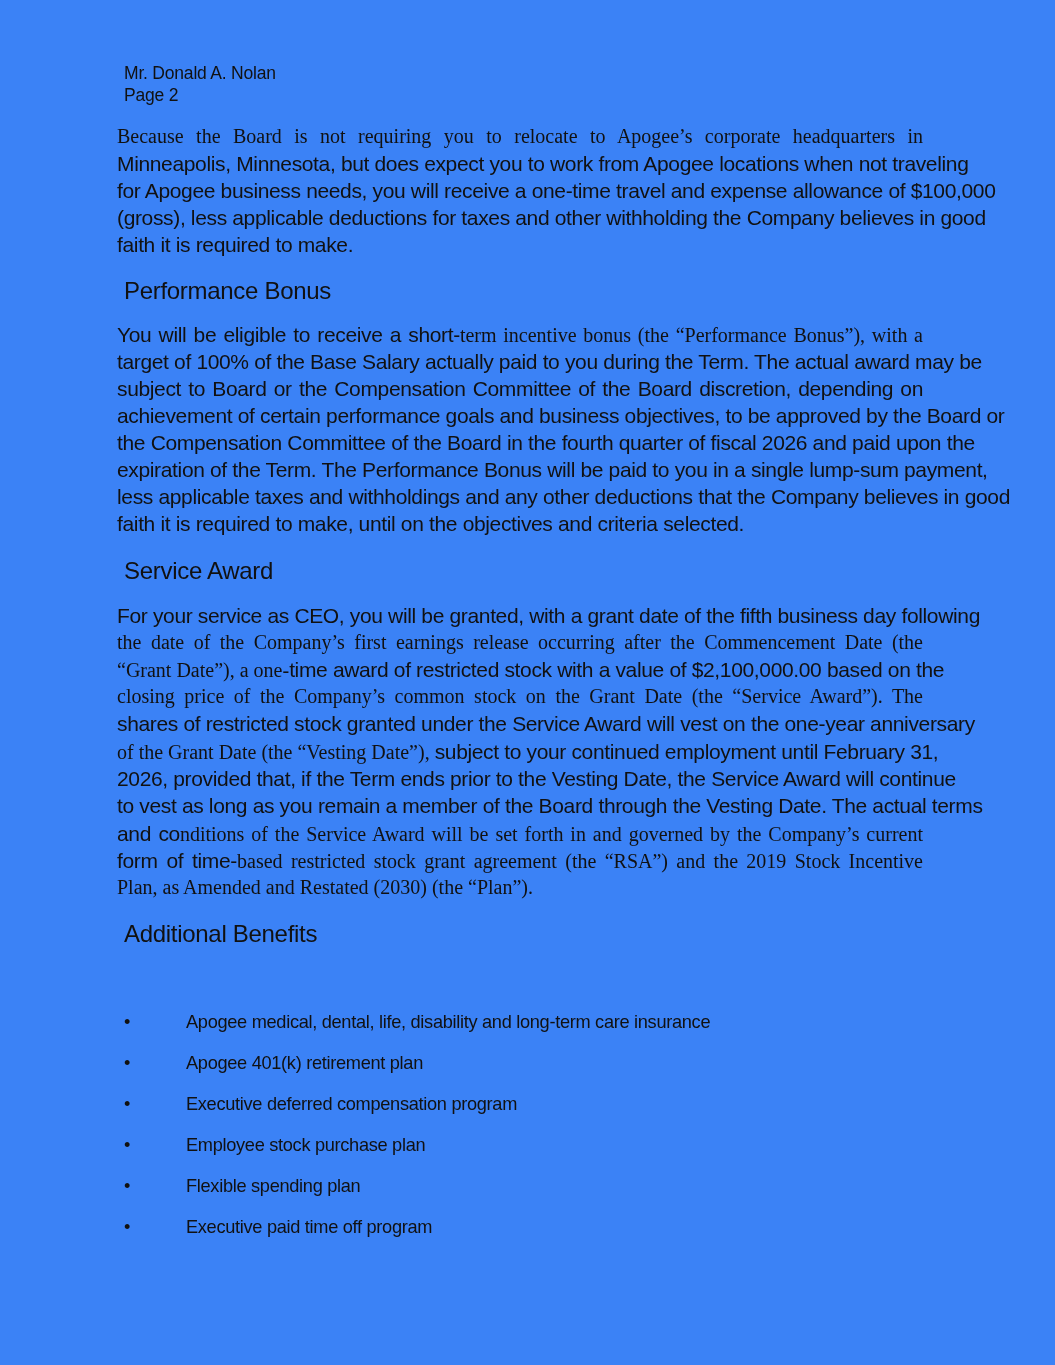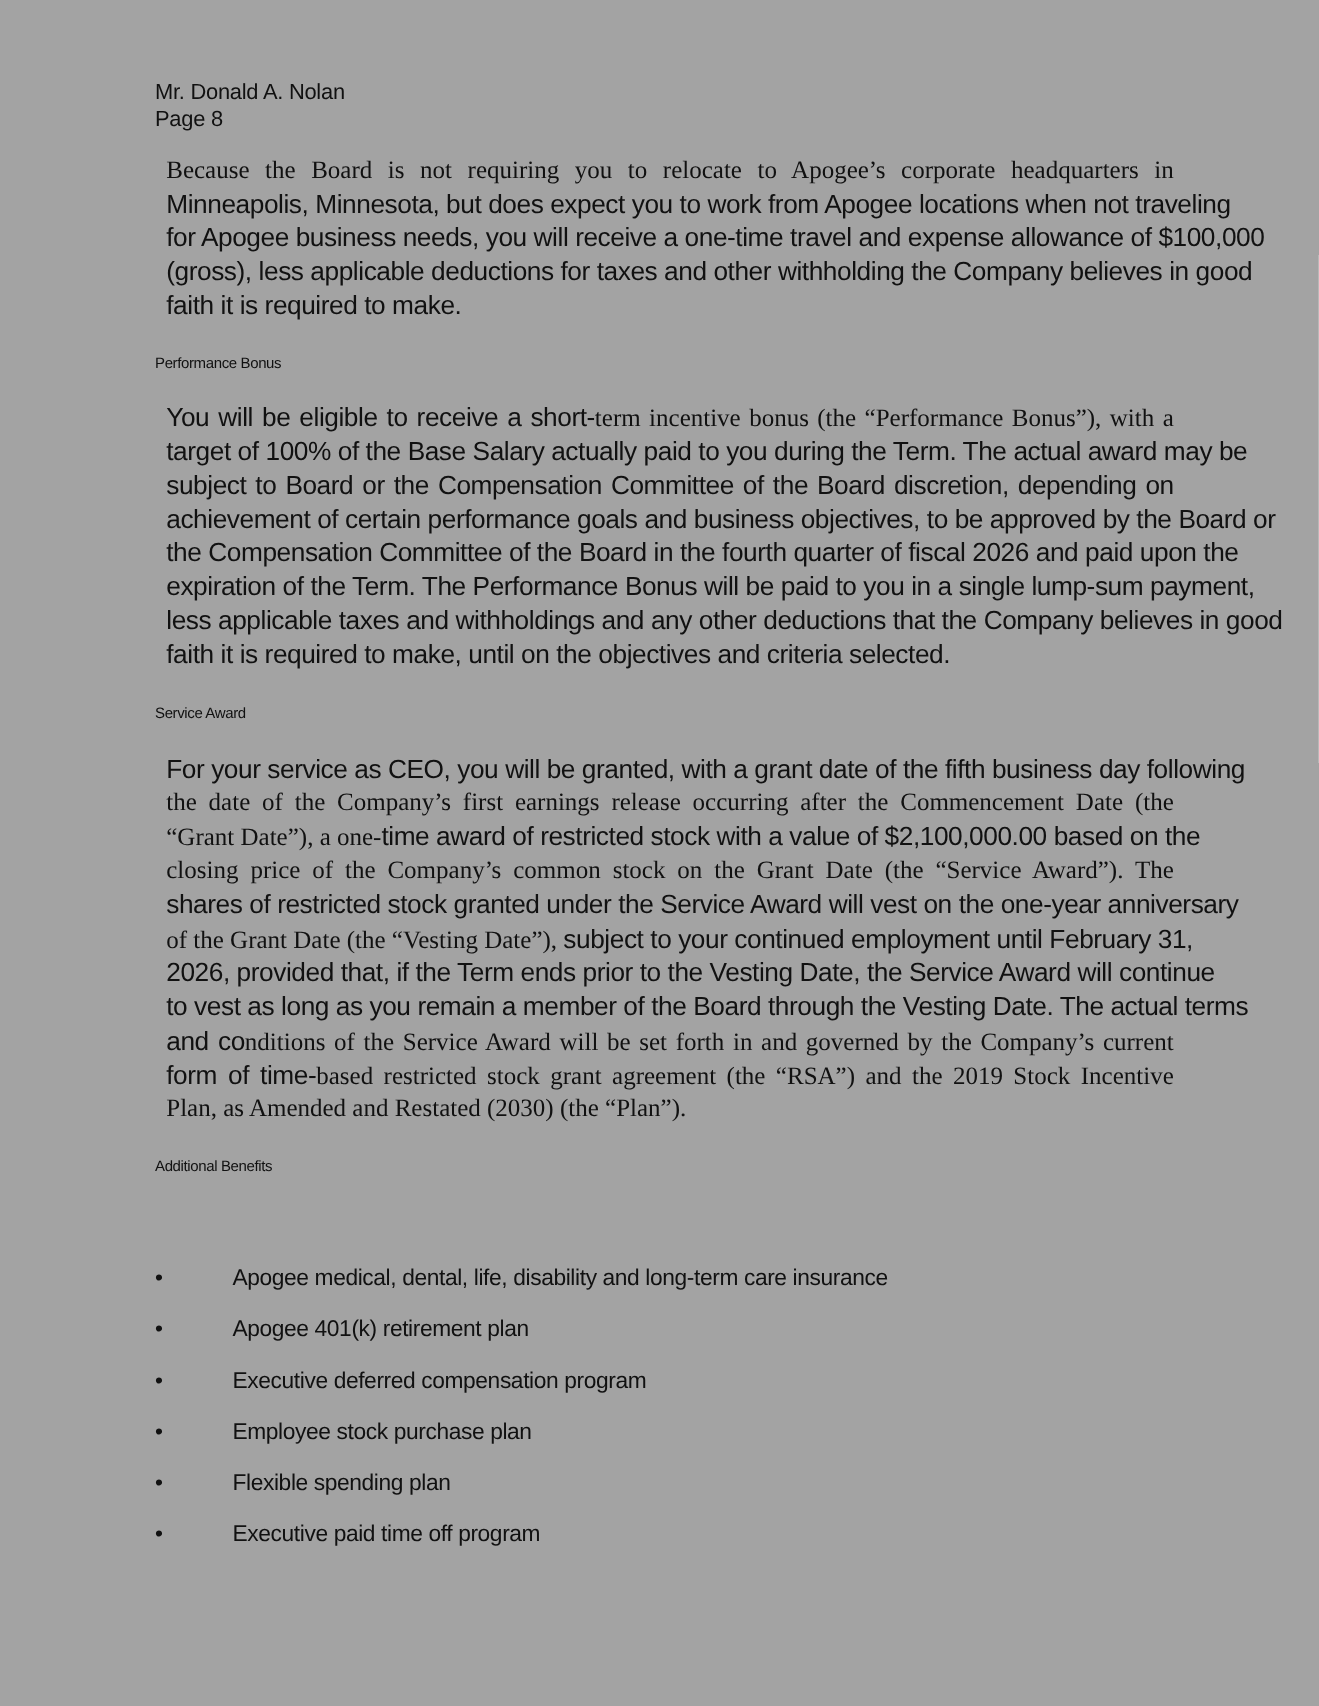--- a/index.html
+++ b/index.html
@@ -12,37 +12,37 @@
       height: 1365px;
       position: relative;
       overflow: hidden;
       color: #111111;
     }
     .page {
       position: absolute;
       left: 0; top: 0;
       width: 1055px;
       height: 1365px;
-      background: #a3a3a3;
+      background: #3b82f6;
     }
 
     .header {
       position: absolute;
       left: 124px;
       top: 62px;
       font-family: "Liberation Sans", sans-serif;
       font-size: 17.5px;
       line-height: 22px;
       letter-spacing: -0.2px;
     }
     .header div { white-space: nowrap; }
 
     .line {
       position: absolute;
-      left: 133px;
+      left: 117px;
       width: 806px;
       height: 27px;
       font-size: 19.5px;
       line-height: 27px;
       white-space: nowrap;
       text-align: justify;
       text-align-last: justify;
     }
     .line.last {
       text-align-last: left;
@@ -54,21 +54,21 @@
     }
     .line .r {
       font-family: "Liberation Serif", serif;
       font-size: 20px;
     }
 
     .heading {
       position: absolute;
       left: 124px;
       font-family: "Liberation Sans", sans-serif;
-      font-size: 12px;
+      font-size: 24px;
       line-height: 27px;
       letter-spacing: -0.3px;
       white-space: nowrap;
     }
 
     .bullet-item {
       position: absolute;
       left: 124px;
       height: 27px;
       line-height: 27px;
@@ -89,21 +89,21 @@
       top: 0;
     }
   </style>
 </head>
 <body>
 
 <div class="page">
 
   <div class="header">
     <div>Mr. Donald A. Nolan</div>
-    <div>Page 8</div>
+    <div>Page 2</div>
   </div>
 
   <div>
     <div class="line" style="top:123px"><span class="r">Because the Board is not requiring you to relocate to Apogee’s corporate headquarters in</span></div>
     <div class="line" style="top:150px"><span class="s">Minneapolis, Minnesota, but does expect you to work from Apogee locations when not traveling</span></div>
     <div class="line" style="top:177px"><span class="s">for Apogee business needs, you will receive a one-time travel and expense allowance of $100,000</span></div>
     <div class="line" style="top:204px"><span class="s">(gross), less applicable deductions for taxes and other withholding the Company believes in good</span></div>
     <div class="line last" style="top:231px"><span class="s">faith it is required to make.</span></div>
   </div>
 

